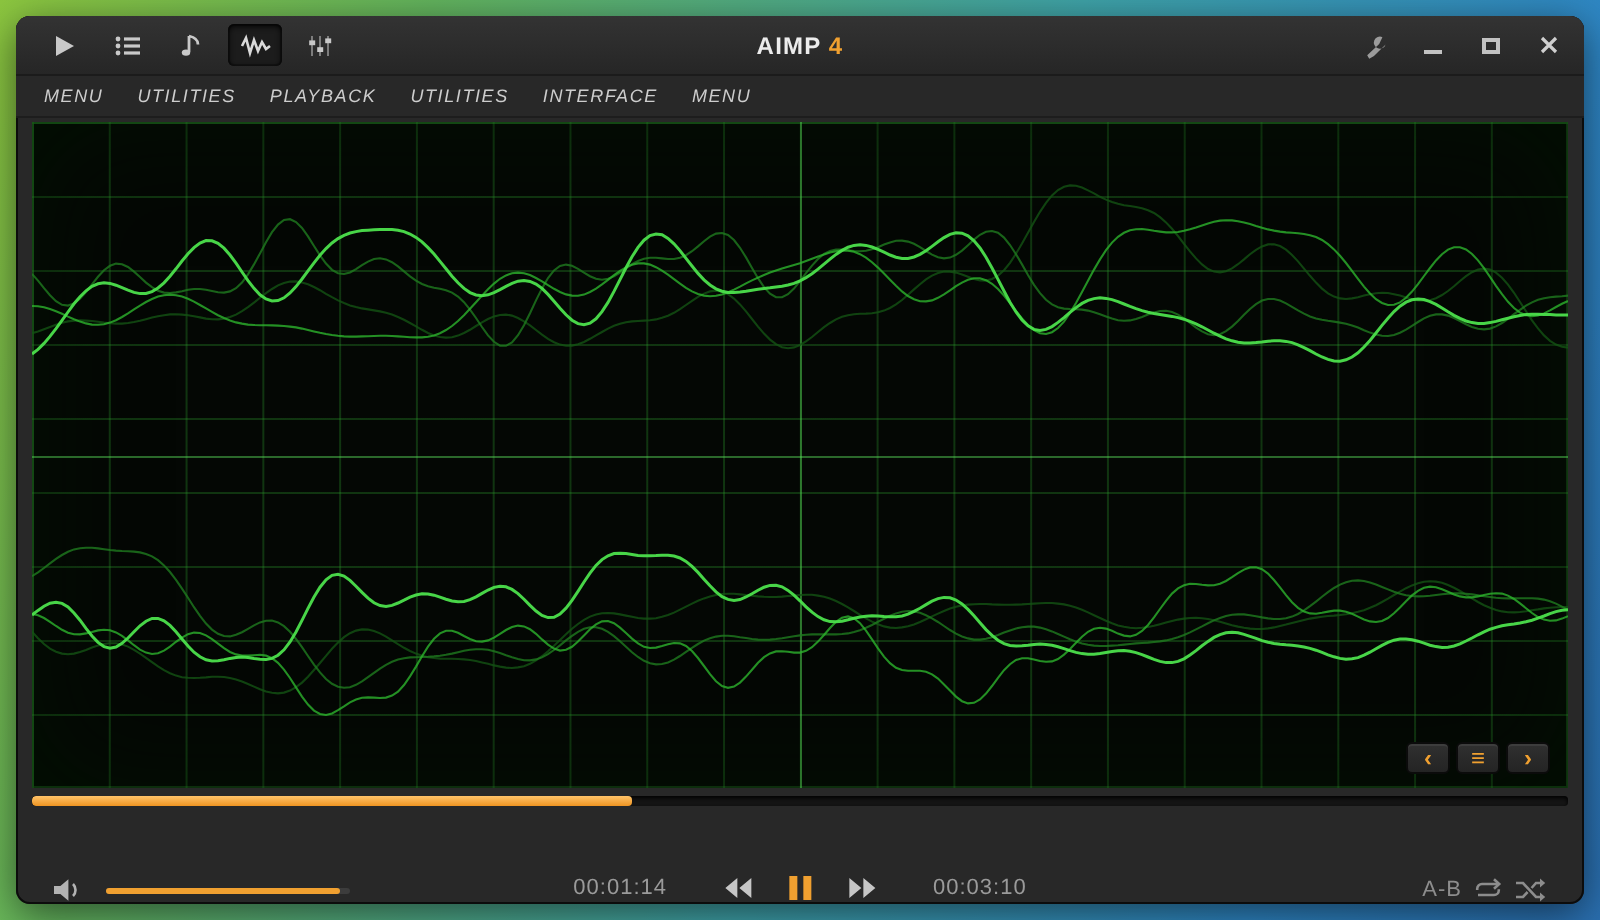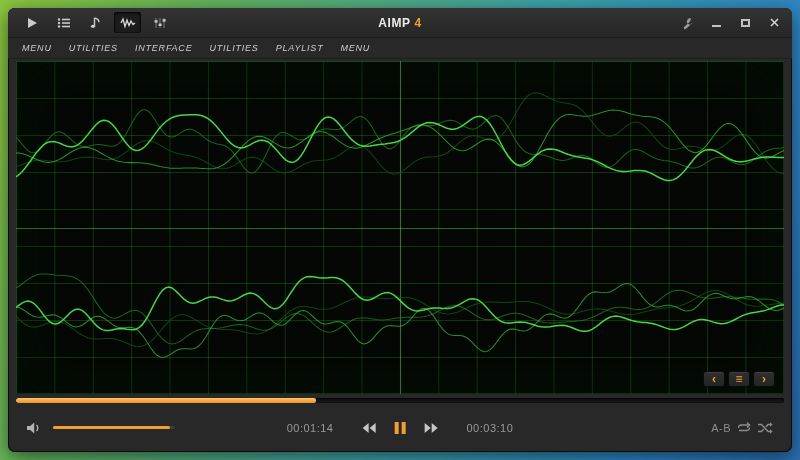--- a/index.html
+++ b/index.html
@@ -56,21 +56,21 @@
     box-shadow:inset 0 1px 0 #3d3d3d; padding:0; font-family:"Liberation Sans",sans-serif; }
 
   
   .progress { margin:4px 8px 0; height:5px; flex:0 0 5px; background:#151515;
     border-radius:2px; position:relative; overflow:hidden;
     box-shadow:inset 0 1px 2px #000; }
   .progress-fill { position:absolute; left:0; top:0; bottom:0; width:0;
     background:linear-gradient(#ffc369,#ee9422); border-radius:2px; }
 
   
-  .controls { flex:1; display:flex; align-items:center; padding:0 18px; position:relative; }
+  .controls { flex:1; display:flex; align-items:flex-end; padding:0 18px; position:relative; }
   .vol-group { display:flex; align-items:center; gap:10px; }
   .vol-track { width:122px; height:3px; background:#3c3c3c; border-radius:2px; position:relative; }
   .vol-fill { position:absolute; left:0; top:0; bottom:0; width:0; background:#f0a030; border-radius:2px; }
   .center-group { position:absolute; left:50%; transform:translateX(-50%);
     display:flex; align-items:center; gap:26px; }
   .time { font-size:11px; color:#9a9a9a; letter-spacing:.5px; }
   .transport { display:flex; align-items:center; gap:15px; }
   .t-btn { background:transparent; border:0; display:flex; align-items:center; }
   .right-group { margin-left:auto; display:flex; align-items:center; gap:5px; }
   .ab-label { font-size:11px; color:#8d8d8d; letter-spacing:.5px; background:transparent; border:0;
@@ -144,23 +144,23 @@
         <svg width="11" height="11">
           <path d="M2 2 L9 9 M9 2 L2 9" stroke="#cfcfcf" stroke-width="1.6"></path>
         </svg>
       </button>
     </div>
   </div>
 
   <div class="menubar">
     <button class="menu-item">MENU</button>
     <button class="menu-item">UTILITIES</button>
+    <button class="menu-item">PLAYBACK</button>
+    <button class="menu-item">UTILITIES</button>
     <button class="menu-item">INTERFACE</button>
-    <button class="menu-item">UTILITIES</button>
-    <button class="menu-item">PLAYLIST</button>
     <button class="menu-item">MENU</button>
   </div>
 
   <div class="viz">
     <div class="vline"></div>
     <div class="hline"></div>
     <svg class="traces" preserveAspectRatio="none" viewBox="0 0 768 333">
         <polyline points="0,105.6 3,104.7 6,103.6 9,102.5 12,101.4 15,100.4 18,99.7 21,99.3 24,99.2 27,99.3 30,99.5 33,99.9 36,100.3 39,100.6 42,100.8 45,100.8 48,100.5 51,100.0 54,99.4 57,98.6 60,97.8 63,97.1 66,96.6 69,96.2 72,96.1 75,96.3 78,96.6 81,97.1 84,97.7 87,98.3 90,98.6 93,98.7 96,98.3 99,97.5 102,96.3 105,94.6 108,92.6 111,90.3 114,87.9 117,85.6 120,83.5 123,81.7 126,80.5 129,79.8 132,79.7 135,80.2 138,81.1 141,82.5 144,84.1 147,85.9 150,87.6 153,89.2 156,90.5 159,91.7 162,92.5 165,93.2 168,93.7 171,94.2 174,94.7 177,95.4 180,96.3 183,97.5 186,98.9 189,100.5 192,102.2 195,103.9 198,105.5 201,106.7 204,107.5 207,107.8 210,107.6 213,106.8 216,105.5 219,103.9 222,102.0 225,100.2 228,98.5 231,97.2 234,96.5 237,96.3 240,96.8 243,98.0 246,99.7 249,101.7 252,104.0 255,106.3 258,108.4 261,110.1 264,111.3 267,111.9 270,111.8 273,111.1 276,110.0 279,108.4 282,106.7 285,105.0 288,103.3 291,101.9 294,100.9 297,100.1 300,99.7 303,99.5 306,99.3 309,99.1 312,98.7 315,97.9 318,96.9 321,95.4 324,93.6 327,91.5 330,89.4 333,87.4 336,85.8 339,84.7 342,84.3 345,84.8 348,86.1 351,88.3 354,91.2 357,94.7 360,98.5 363,102.3 366,105.8 369,108.8 372,111.1 375,112.6 378,113.1 381,112.7 384,111.5 387,109.7 390,107.5 393,105.0 396,102.6 399,100.5 402,98.7 405,97.4 408,96.6 411,96.1 414,95.9 417,95.8 420,95.6 423,95.1 426,94.3 429,93.0 432,91.2 435,89.0 438,86.4 441,83.7 444,81.1 447,78.7 450,76.8 453,75.5 456,74.8 459,74.8 462,75.3 465,76.3 468,77.4 471,78.5 474,79.2 477,79.3 480,78.5 483,76.8 486,74.1 489,70.4 492,65.9 495,60.8 498,55.4 501,50.0 504,44.9 507,40.4 510,36.7 513,34.0 516,32.4 519,31.7 522,31.9 525,32.8 528,34.2 531,35.7 534,37.4 537,38.8 540,40.0 543,40.9 546,41.6 549,42.0 552,42.5 555,43.1 558,44.1 561,45.5 564,47.6 567,50.2 570,53.4 573,57.0 576,60.9 579,64.7 582,68.2 585,71.2 588,73.5 591,74.8 594,75.2 597,74.6 600,73.2 603,71.1 606,68.7 609,66.1 612,63.9 615,62.2 618,61.2 621,61.1 624,62.0 627,63.8 630,66.5 633,69.7 636,73.3 639,76.9 642,80.3 645,83.3 648,85.7 651,87.3 654,88.2 657,88.5 660,88.2 663,87.6 666,86.8 669,86.1 672,85.6 675,85.4 678,85.5 681,86.1 684,86.8 687,87.8 690,88.6 693,89.2 696,89.4 699,89.1 702,88.1 705,86.5 708,84.5 711,82.1 714,79.5 717,77.1 720,75.1 723,73.8 726,73.3 729,73.8 732,75.3 735,77.9 738,81.3 741,85.4 744,90.0 747,94.6 750,99.2 753,103.2 756,106.7 759,109.4 762,111.3 765,112.4 768,112.8" fill="none" stroke="#145214" stroke-width="1.05" opacity="0.8"></polyline>
         <polyline points="0,76.0 3,79.3 6,83.1 9,86.6 12,89.6 15,91.4 18,91.8 21,90.7 24,88.4 27,85.0 30,81.2 33,77.4 36,74.1 39,71.9 42,70.8 45,71.1 48,72.5 51,74.8 54,77.5 57,80.3 60,82.6 63,84.4 66,85.3 69,85.5 72,85.2 75,84.6 78,83.9 81,83.5 84,83.5 87,83.9 90,84.5 93,85.1 96,85.3 99,84.7 102,83.1 105,80.3 108,76.2 111,71.2 114,65.7 117,60.1 120,55.1 123,51.3 126,49.0 129,48.6 132,50.0 135,53.0 138,57.2 141,62.0 144,66.7 147,70.8 150,73.9 153,75.6 156,76.0 159,75.2 162,73.6 165,71.6 168,69.8 171,68.5 174,68.1 177,68.7 180,70.1 183,72.2 186,74.7 189,77.2 192,79.3 195,81.0 198,82.1 201,82.9 204,83.4 207,84.1 210,85.3 213,87.3 216,90.1 219,93.8 222,98.0 225,102.5 228,106.7 231,109.9 234,111.8 237,111.9 240,110.2 243,106.6 246,101.6 249,95.6 252,89.2 255,83.2 258,78.0 261,74.2 264,72.0 267,71.3 270,71.9 273,73.4 276,75.3 279,77.1 282,78.4 285,78.9 288,78.4 291,77.2 294,75.3 297,73.2 300,71.1 303,69.5 306,68.4 309,67.9 312,67.9 315,68.2 318,68.5 321,68.5 324,67.9 327,66.6 330,64.6 333,62.2 336,59.6 339,57.3 342,55.8 345,55.5 348,56.5 351,59.0 354,62.9 357,67.7 360,73.0 363,78.1 366,82.6 369,85.8 372,87.6 375,87.6 378,86.1 381,83.3 384,79.6 387,75.6 390,71.8 393,68.5 396,66.0 399,64.5 402,63.8 405,63.8 408,64.1 411,64.5 414,64.6 417,64.4 420,63.6 423,62.6 426,61.3 429,60.2 432,59.4 435,59.3 438,59.8 441,60.9 444,62.6 447,64.5 450,66.3 453,67.6 456,68.2 459,67.8 462,66.4 465,64.3 468,61.6 471,58.8 474,56.4 477,54.9 480,54.5 483,55.4 486,57.8 489,61.5 492,66.1 495,71.2 498,76.5 501,81.4 504,85.6 507,88.9 510,91.2 513,92.6 516,93.3 519,93.5 522,93.6 525,93.8 528,94.3 531,95.1 534,96.1 537,97.2 540,98.3 543,99.1 546,99.4 549,99.2 552,98.5 555,97.5 558,96.3 561,95.2 564,94.5 567,94.4 570,95.0 573,96.3 576,98.2 579,100.5 582,102.8 585,104.7 588,106.1 591,106.6 594,106.1 597,104.6 600,102.3 603,99.5 606,96.4 609,93.5 612,91.1 615,89.3 618,88.5 621,88.5 624,89.3 627,90.7 630,92.4 633,94.2 636,95.8 639,97.2 642,98.2 645,98.9 648,99.4 651,99.8 654,100.3 657,100.9 660,101.7 663,102.8 666,104.1 669,105.3 672,106.3 675,106.9 678,107.0 681,106.5 684,105.4 687,103.8 690,101.9 693,100.0 696,98.2 699,96.9 702,96.2 705,96.2 708,96.8 711,98.0 714,99.5 717,101.1 720,102.5 723,103.4 726,103.7 729,103.3 732,102.2 735,100.5 738,98.4 741,96.1 744,93.9 747,91.8 750,90.2 753,88.9 756,88.1 759,87.6 762,87.3 765,87.1 768,86.8" fill="none" stroke="#1f7a1f" stroke-width="1.05" opacity="0.8"></polyline>
         <polyline points="0,92.0 3,92.1 6,92.6 9,93.5 12,94.6 15,95.9 18,97.3 21,98.6 24,99.8 27,100.7 30,101.3 33,101.4 36,101.1 39,100.3 42,99.1 45,97.5 48,95.7 51,93.7 54,91.8 57,90.0 60,88.5 63,87.3 66,86.6 69,86.3 72,86.6 75,87.3 78,88.4 81,89.8 84,91.5 87,93.2 90,94.9 93,96.6 96,98.0 99,99.2 102,100.2 105,100.8 108,101.3 111,101.5 114,101.6 117,101.6 120,101.7 123,101.8 126,102.0 129,102.3 132,102.7 135,103.3 138,104.0 141,104.7 144,105.4 147,106.0 150,106.5 153,106.9 156,107.2 159,107.3 162,107.3 165,107.2 168,107.1 171,107.0 174,106.9 177,106.9 180,107.0 183,107.2 186,107.4 189,107.6 192,107.7 195,107.7 198,107.4 201,106.7 204,105.6 207,104.0 210,102.0 213,99.5 216,96.6 219,93.4 222,90.1 225,86.8 228,83.6 231,80.8 234,78.4 237,76.7 240,75.6 243,75.3 246,75.6 249,76.5 252,78.0 255,79.7 258,81.6 261,83.4 264,85.0 267,86.2 270,86.8 273,86.9 276,86.3 279,85.0 282,83.3 285,81.2 288,78.9 291,76.6 294,74.5 297,72.7 300,71.4 303,70.7 306,70.7 309,71.3 312,72.6 315,74.3 318,76.3 321,78.6 324,80.8 327,82.9 330,84.7 333,86.0 336,86.8 339,87.1 342,86.9 345,86.2 348,85.1 351,83.8 354,82.3 357,80.7 360,79.2 363,77.8 366,76.5 369,75.3 372,74.3 375,73.3 378,72.4 381,71.5 384,70.6 387,69.5 390,68.4 393,67.3 396,66.3 399,65.3 402,64.6 405,64.2 408,64.3 411,64.9 414,66.1 417,67.8 420,70.1 423,72.8 426,75.8 429,78.9 432,81.9 435,84.7 438,87.0 441,88.6 444,89.6 447,89.7 450,89.2 453,87.9 456,86.2 459,84.2 462,82.1 465,80.3 468,78.9 471,78.1 474,78.1 477,79.1 480,80.9 483,83.5 486,86.8 489,90.6 492,94.5 495,98.2 498,101.5 501,104.0 504,105.6 507,106.0 510,105.1 513,103.0 516,99.8 519,95.5 522,90.5 525,85.0 528,79.4 531,73.8 534,68.7 537,64.1 540,60.3 543,57.4 546,55.4 549,54.1 552,53.6 555,53.5 558,53.9 561,54.4 564,54.8 567,55.2 570,55.2 573,55.0 576,54.4 579,53.6 582,52.7 585,51.7 588,50.7 591,49.9 594,49.3 597,49.1 600,49.2 603,49.6 606,50.2 609,51.0 612,52.0 615,52.9 618,53.7 621,54.3 624,54.8 627,55.2 630,55.4 633,55.6 636,56.0 639,56.6 642,57.5 645,59.0 648,61.1 651,63.7 654,66.9 657,70.5 660,74.4 663,78.4 666,82.3 669,85.7 672,88.6 675,90.5 678,91.5 681,91.4 684,90.2 687,87.9 690,84.8 693,81.1 696,77.0 699,73.0 702,69.2 705,66.1 708,63.8 711,62.6 714,62.6 717,63.7 720,66.0 723,69.2 726,73.1 729,77.4 732,81.9 735,86.1 738,89.9 741,93.0 744,95.3 747,96.6 750,97.1 753,96.7 756,95.7 759,94.2 762,92.5 765,90.9 768,89.5" fill="none" stroke="#2db32d" stroke-width="1.05" opacity="0.8"></polyline>

